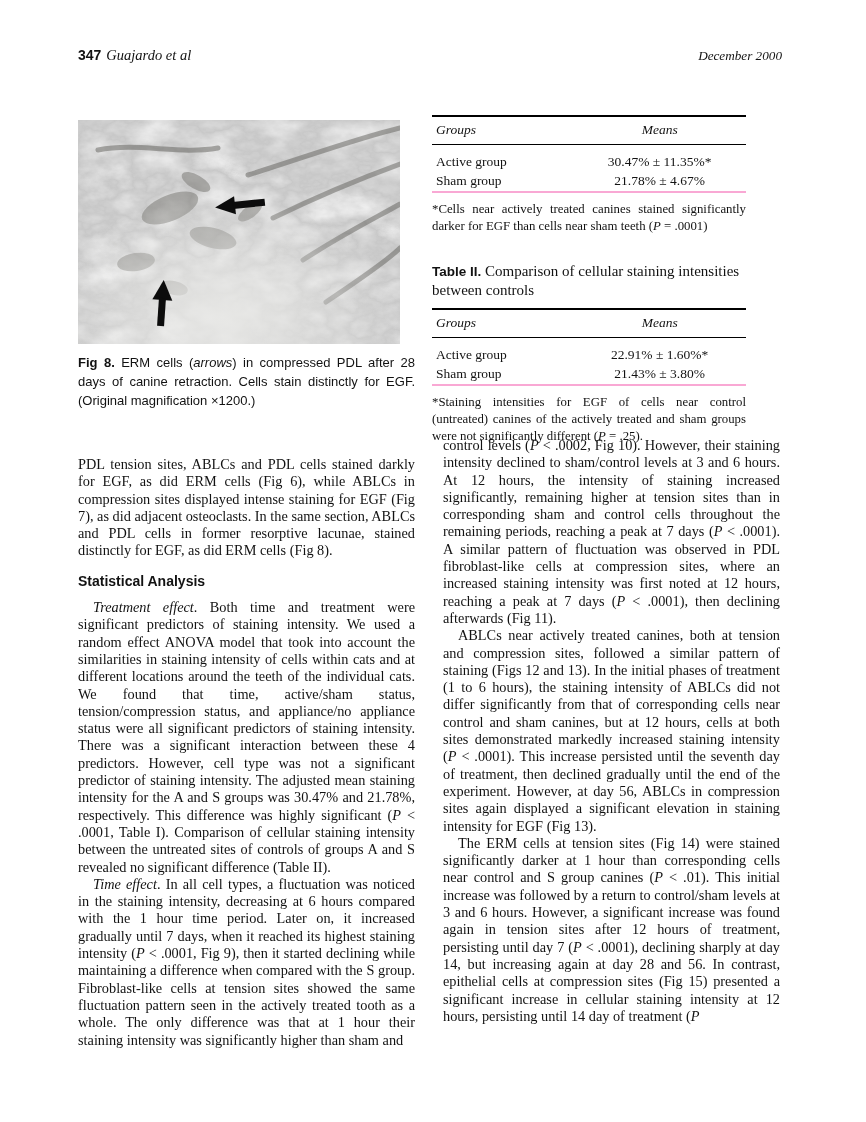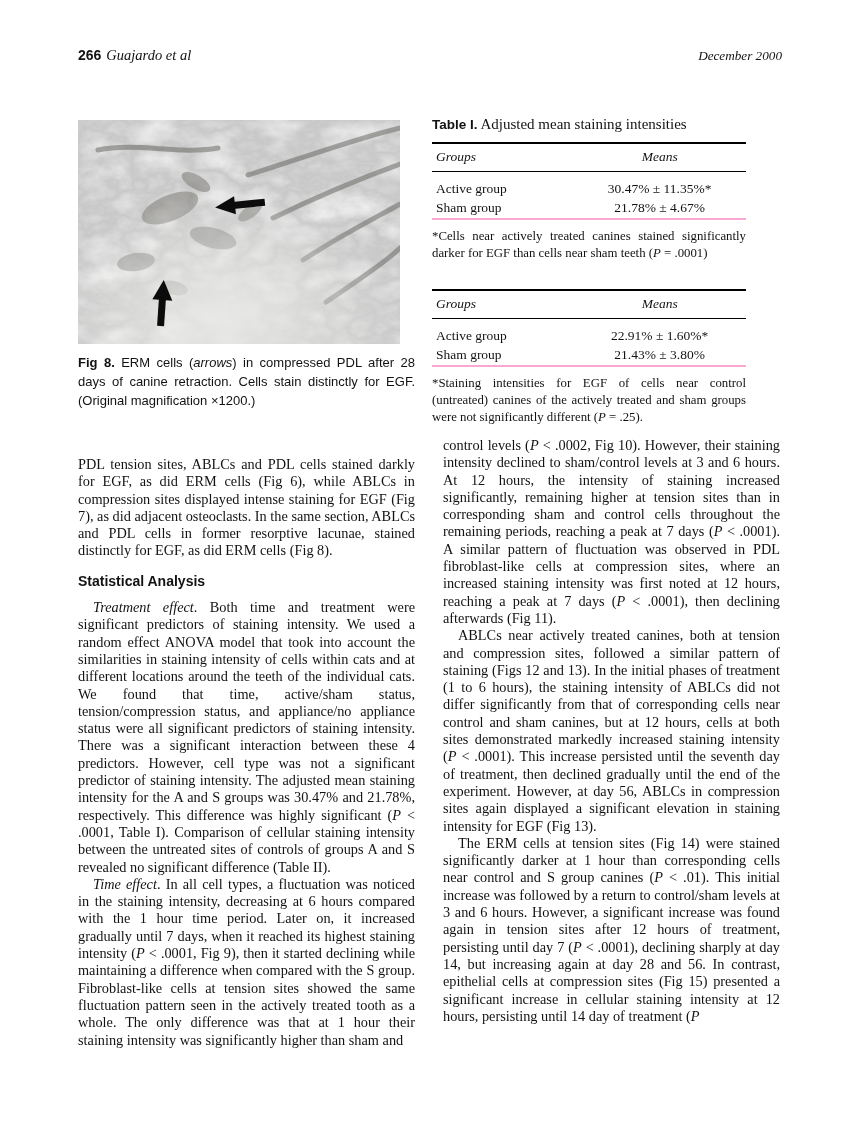--- a/index.html
+++ b/index.html
@@ -133,21 +133,21 @@
   .i { font-style: italic; }
   .cap-b { font-weight: 700; }
 </style>
 </head>
 <body>
 
 <div class="page">
 
   <div class="running-head">
     <div class="rh-left">
-      <span class="rh-page">266</span><span class="rh-authors">Guajardo et al</span>
+      <span class="rh-page">347</span><span class="rh-authors">Guajardo et al</span>
     </div>
     <div class="rh-right">
       <div>December 2000</div>
     </div>
   </div>
 
   <div class="figure-block">
     <svg class="micrograph" viewBox="0 0 322 224" preserveAspectRatio="none" xmlns="http://www.w3.org/2000/svg">
       <defs>
         <filter id="tex" x="0" y="0" width="100%" height="100%">
@@ -191,23 +191,20 @@
         <polygon points="84,160 74,180 94,180"></polygon>
         <rect x="80.5" y="178" width="7" height="28"></rect>
       </g>
     </svg>
     <div class="fig-caption"><span class="cap-b">Fig 8. </span><span>ERM cells (</span><span class="i">arrows</span><span>) in compressed PDL after 28 days of canine retraction. Cells stain distinctly for EGF. (Original magnification ×1200.)</span></div>
   </div>
 
   <div class="tables-block">
 
     <div class="table-block">
-      <div class="table-title">
-        <span class="tt-label">Table I.</span> <span>Adjusted mean staining intensities</span>
-      </div>
       <table class="jtable">
         <thead>
           <tr>
             <th class="c1">Groups</th>
             <th class="c2">Means</th>
           </tr>
         </thead>
         <tbody>
           <tr>
             <td class="c1">Active group</td>
@@ -216,20 +213,23 @@
           <tr>
             <td class="c1">Sham group</td>
             <td class="c2">21.78% ± 4.67%</td>
           </tr>
         </tbody>
       </table>
       <div class="table-footnote"><span>*Cells near actively treated canines stained significantly darker for EGF than cells near sham teeth (</span><span class="i">P</span><span> = .0001)</span></div>
     </div>
 
     <div class="table-block">
+      <div class="table-title">
+        <span class="tt-label">Table II.</span> <span>Comparison of cellular staining intensities between controls</span>
+      </div>
       <table class="jtable">
         <thead>
           <tr>
             <th class="c1">Groups</th>
             <th class="c2">Means</th>
           </tr>
         </thead>
         <tbody>
           <tr>
             <td class="c1">Active group</td>

